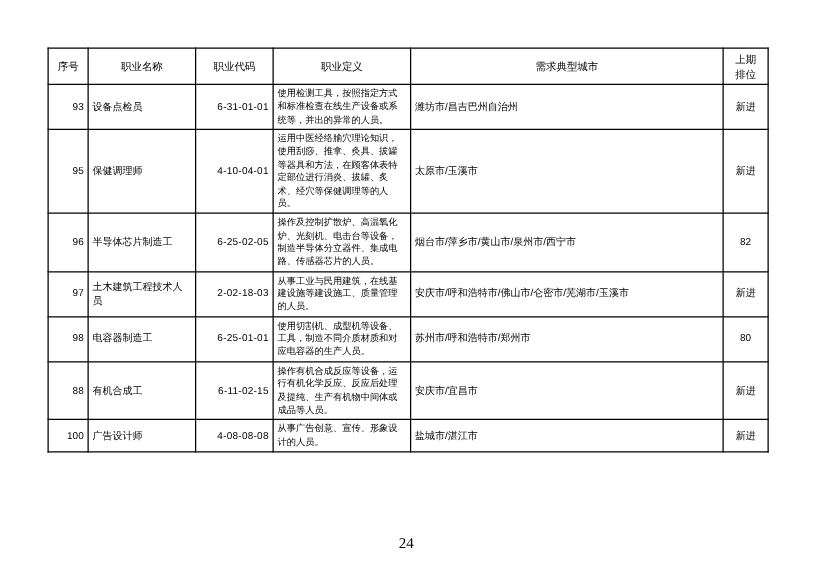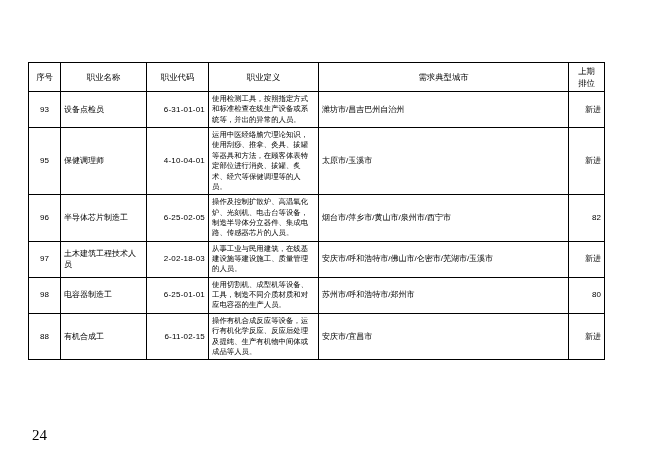--- a/index.html
+++ b/index.html
@@ -16,24 +16,23 @@
     overflow: hidden;
   }
   .page {
     position: relative;
     width: 650px;
     height: 459px;
     box-sizing: border-box;
   }
   .table-wrap {
     position: absolute;
-    left: 28px;
+    left: 38px;
     top: 38px;
     width: 576px;
-    margin-top: 24px;
   }
   table.occ {
     border-collapse: collapse;
     width: 576px;
     table-layout: fixed;
     font-size: 7.6px;
     line-height: 1.45;
   }
   table.occ th, table.occ td {
     border: 1px solid #000000;
@@ -48,38 +47,37 @@
     height: 26px;
     padding: 1px 2px;
   }
   .col-no    { width: 32px; }
   .col-name  { width: 86px; }
   .col-code  { width: 62px; }
   .col-def   { width: 110px; }
   .col-city  { width: 250px; }
   .col-rank  { width: 36px; }
 
-  td.c-no    { text-align: center; font-size: 8px; }
+  td.c-no    { text-align: right; font-size: 8px; }
   td.c-name  { text-align: left; font-size: 8px; }
   td.c-code  { text-align: right; font-size: 8px; letter-spacing: .2px; }
   td.c-def   { text-align: left; font-size: 7.4px; line-height: 1.4; }
   td.c-city  { text-align: left; font-size: 8px; }
-  td.c-rank  { text-align: right; font-size: 8px; }
+  td.c-rank  { text-align: center; font-size: 8px; }
 
   .hdr-rank-line { display: block; }
 
   .page-number {
     position: absolute;
     left: 0;
     right: 0;
     top: 427px;
-    text-align: left;
-    font-size: 15px;
+    text-align: center;
+    font-size: 12px;
     font-family: "Liberation Serif", serif;
-    padding-left: 32px;
   }
 </style>
 </head>
 <body>
 
 <div class="page">
   <div class="table-wrap">
     <table class="occ">
       <colgroup>
         <col class="col-no">
@@ -144,18 +142,26 @@
           <td class="c-rank">80</td>
         </tr>
         <tr>
           <td class="c-no">88</td>
           <td class="c-name">有机合成工</td>
           <td class="c-code">6-11-02-15</td>
           <td class="c-def">操作有机合成反应等设备，运行有机化学反应、反应后处理及提纯、生产有机物中间体或成品等人员。</td>
           <td class="c-city">安庆市/宜昌市</td>
           <td class="c-rank">新进</td>
         </tr>
+        <tr>
+          <td class="c-no">100</td>
+          <td class="c-name">广告设计师</td>
+          <td class="c-code">4-08-08-08</td>
+          <td class="c-def">从事广告创意、宣传、形象设计的人员。</td>
+          <td class="c-city">盐城市/湛江市</td>
+          <td class="c-rank">新进</td>
+        </tr>
       </tbody>
     </table>
   </div>
 
   <div class="page-number">24</div>
 </div>
 
 </body></html>

